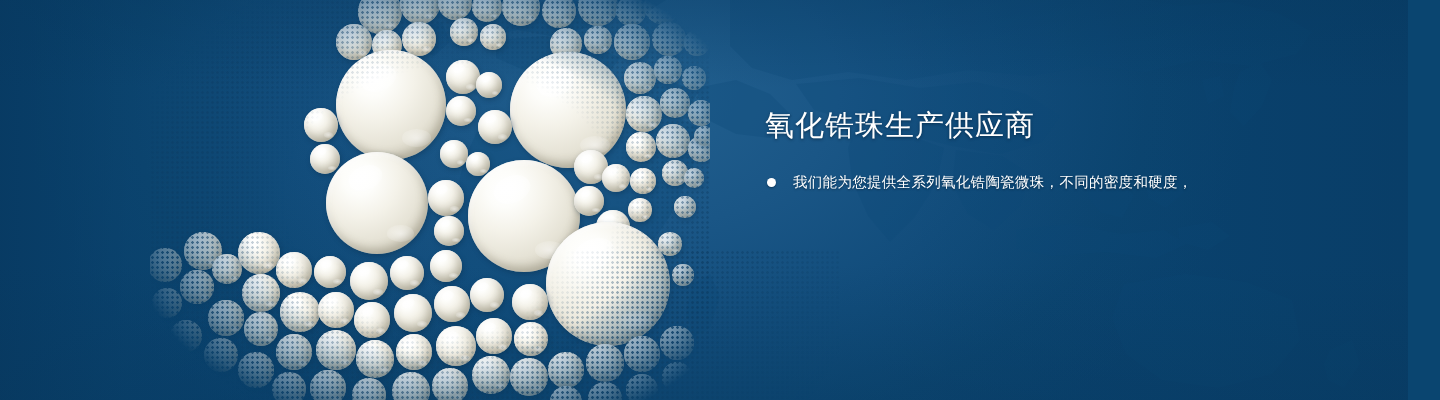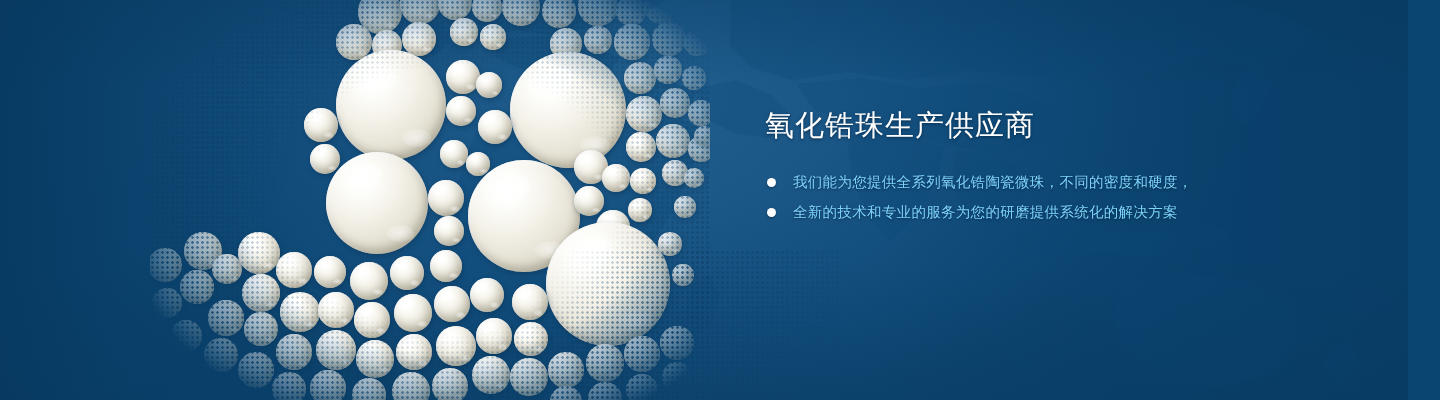--- a/index.html
+++ b/index.html
@@ -165,21 +165,21 @@
     list-style: none;
     margin: 26px 0 0 0;
     padding: 0;
   }
   .bullet-item {
     position: relative;
     padding-left: 28px;
     margin-bottom: 6px;
     font-size: 14.5px;
     line-height: 24px;
-    color: #7dd3fc;
+    color: #ffffff;
     text-shadow: 0 1px 2px rgba(3,28,50,0.6);
     letter-spacing: 0.3px;
   }
   .bullet-item:last-child { margin-bottom: 0; }
   .bullet-dot {
     position: absolute;
     left: 2px;
     top: 8px;
     width: 9px;
     height: 9px;
@@ -364,22 +364,18 @@
   <div class="content">
     <h1 class="headline">氧化锆珠生产供应商</h1>
 
     <ul class="bullets">
 
       <li class="bullet-item">
         <span class="bullet-dot"></span>
         <span class="bullet-line">我们能为您提供全系列氧化锆陶瓷微珠，不同的密度和硬度，</span>
       </li>
 
-      <li class="bullet-item">
-        <span class="bullet-dot"></span>
-        <span class="bullet-line">全新的技术和专业的服务为您的研磨提供系统化的解决方案</span>
-      </li>
 
 
     </ul>
   </div>
 
 </div>
 
 </body></html>

